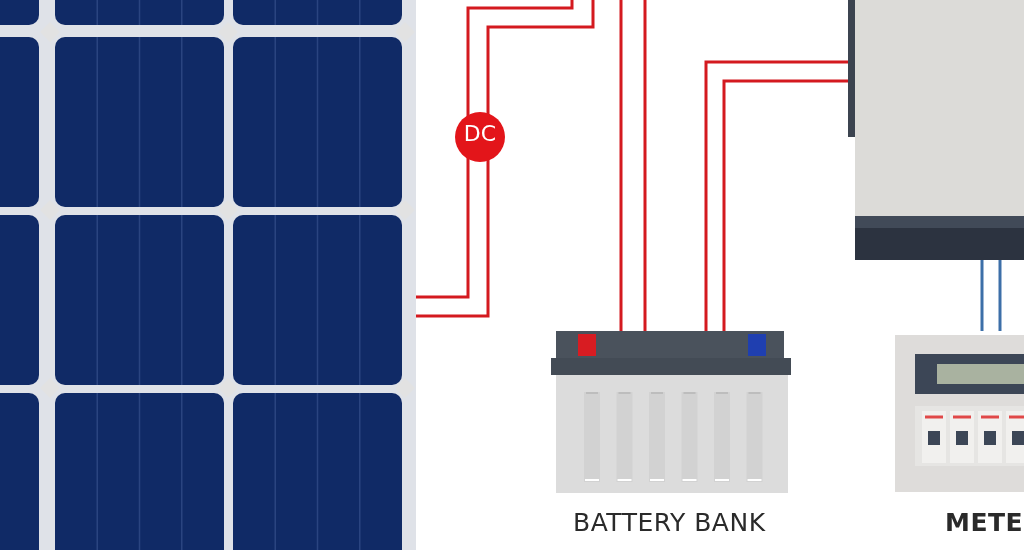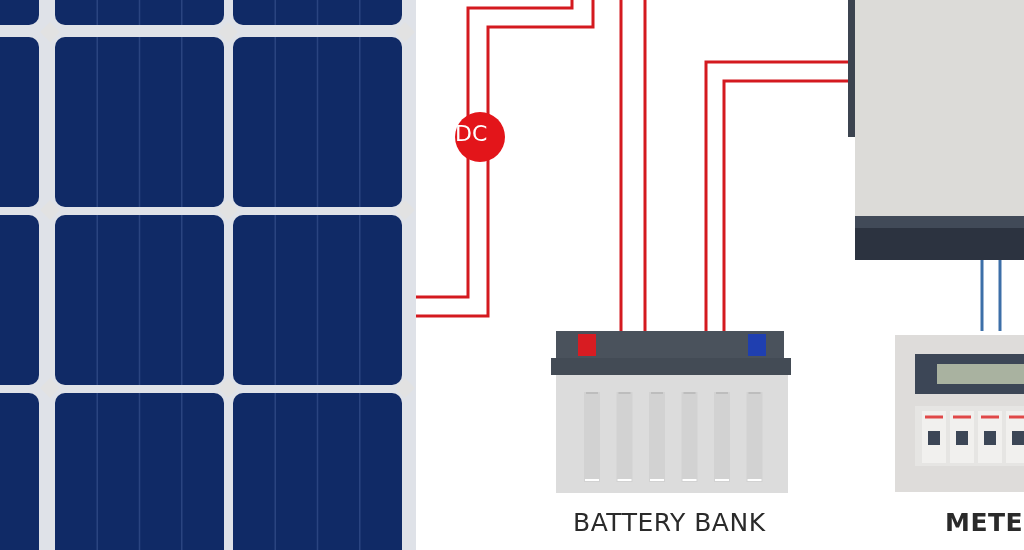--- a/index.html
+++ b/index.html
@@ -1,21 +1,21 @@
 <!DOCTYPE html>
 <html><head>
 <meta charset="utf-8">
 <style>
   html,body{margin:0;padding:0;background:#ffffff;}
   body{width:1024px;height:550px;overflow:hidden;position:relative;font-family:"DejaVu Sans","Liberation Sans",sans-serif;}
   #scene{position:absolute;left:0;top:0;}
   .label{position:absolute;font-size:25px;color:#2a2a2a;letter-spacing:0.5px;white-space:nowrap;}
   #battery-label{left:573px;top:508px;}
   #meter-label{left:945px;top:508px;font-weight:bold;}
-  #dc-text{position:absolute;left:455px;top:121px;width:50px;text-align:left;color:#fff;font-size:22px;font-family:"DejaVu Sans",sans-serif;}
+  #dc-text{position:absolute;left:455px;top:121px;width:50px;text-align:center;color:#fff;font-size:22px;font-family:"DejaVu Sans",sans-serif;}
 </style>
 </head>
 <body>
 
 <svg id="scene" width="1024" height="550" viewBox="0 0 1024 550" xmlns="http://www.w3.org/2000/svg">
 
   <g>
     <rect x="0" y="0" width="416" height="550" fill="#dfe2e8"></rect>
     <g id="cells">
         <g>

